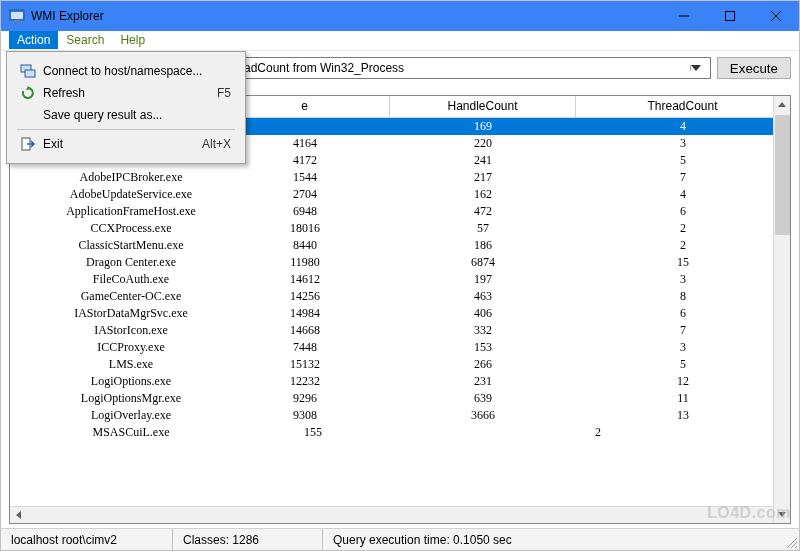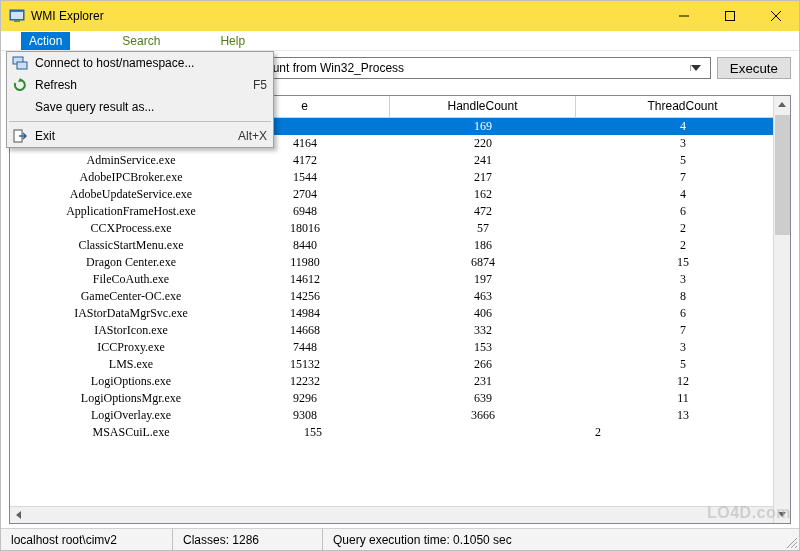--- a/index.html
+++ b/index.html
@@ -1,29 +1,29 @@
 <!DOCTYPE html>
 <html><head>
 <meta charset="utf-8">
 <style>
   * { box-sizing: border-box; }
   html, body { margin: 0; padding: 0; font-family: "Segoe UI", Tahoma, sans-serif; font-size: 12px; background: #fff; }
   .window { width: 800px; height: 551px; border: 1px solid #bfbfbf; background: #fff; display: flex; flex-direction: column; position: relative; }
   
-  .titlebar { height: 30px; display: flex; align-items: center; padding: 0 0 0 8px; background: #fde047; }
+  .titlebar { height: 30px; display: flex; align-items: center; padding: 0 0 0 8px; background: #3b82f6; }
   .titlebar .app-icon { width: 16px; height: 16px; margin-right: 6px; }
   .titlebar .title { flex: 0 0 auto; color: #000; font-size: 12px; }
   .titlebar .spacer { flex: 1; }
   .winbtn { width: 46px; height: 30px; display: flex; align-items: center; justify-content: center; color: #222; }
   
-  .menubar { height: 20px; display: flex; align-items: center; padding: 0 20px; background: #fff; border-bottom: 1px solid #e9e9e9; user-select: none; gap: 44px; }
+  .menubar { height: 20px; display: flex; align-items: flex-start; padding: 0 8px; background: #fff; border-bottom: 1px solid #e9e9e9; user-select: none; }
   .menuitem { padding: 2px 8px; display: flex; align-items: center; color: #4d7c0f; }
   .menuitem.active { background: #0078d7; color: #fff; }
   
-  .dropdown { position: absolute; top: 50px; left: 5px; width: 268px; background: #f0f0f0; border: 1px solid #a0a0a0; box-shadow: 3px 3px 4px rgba(0,0,0,.25); padding: 0; z-index: 30; }
+  .dropdown { position: absolute; top: 50px; left: 5px; width: 240px; background: #f0f0f0; border: 1px solid #a0a0a0; box-shadow: 3px 3px 4px rgba(0,0,0,.25); padding: 8px; z-index: 30; }
   .ddrow { display: flex; align-items: center; height: 22px; padding: 0 6px 0 4px; color: #000; }
   .ddrow .ddicon { width: 18px; height: 16px; display: flex; align-items: center; justify-content: center; margin-right: 6px; }
   .ddrow .ddlabel { flex: 1; }
   .ddrow .ddshort { color: #333; }
   .ddsep { height: 1px; background: #c0c0c0; margin: 3px 2px; }
   
   .content { flex: 1; display: flex; flex-direction: column; padding: 6px 8px 4px 8px; min-height: 0; }
   .queryrow { display: flex; align-items: center; gap: 6px; margin-left: 230px; }
   .querybox { flex: 1; display: flex; align-items: center; height: 22px; border: 1px solid #7a7a7a; background: #fff; padding: 0 4px; overflow: hidden; white-space: nowrap; }
   .querybox .dd { width: 16px; text-align: center; border-left: 1px solid #aaa; margin-left: 4px; }

